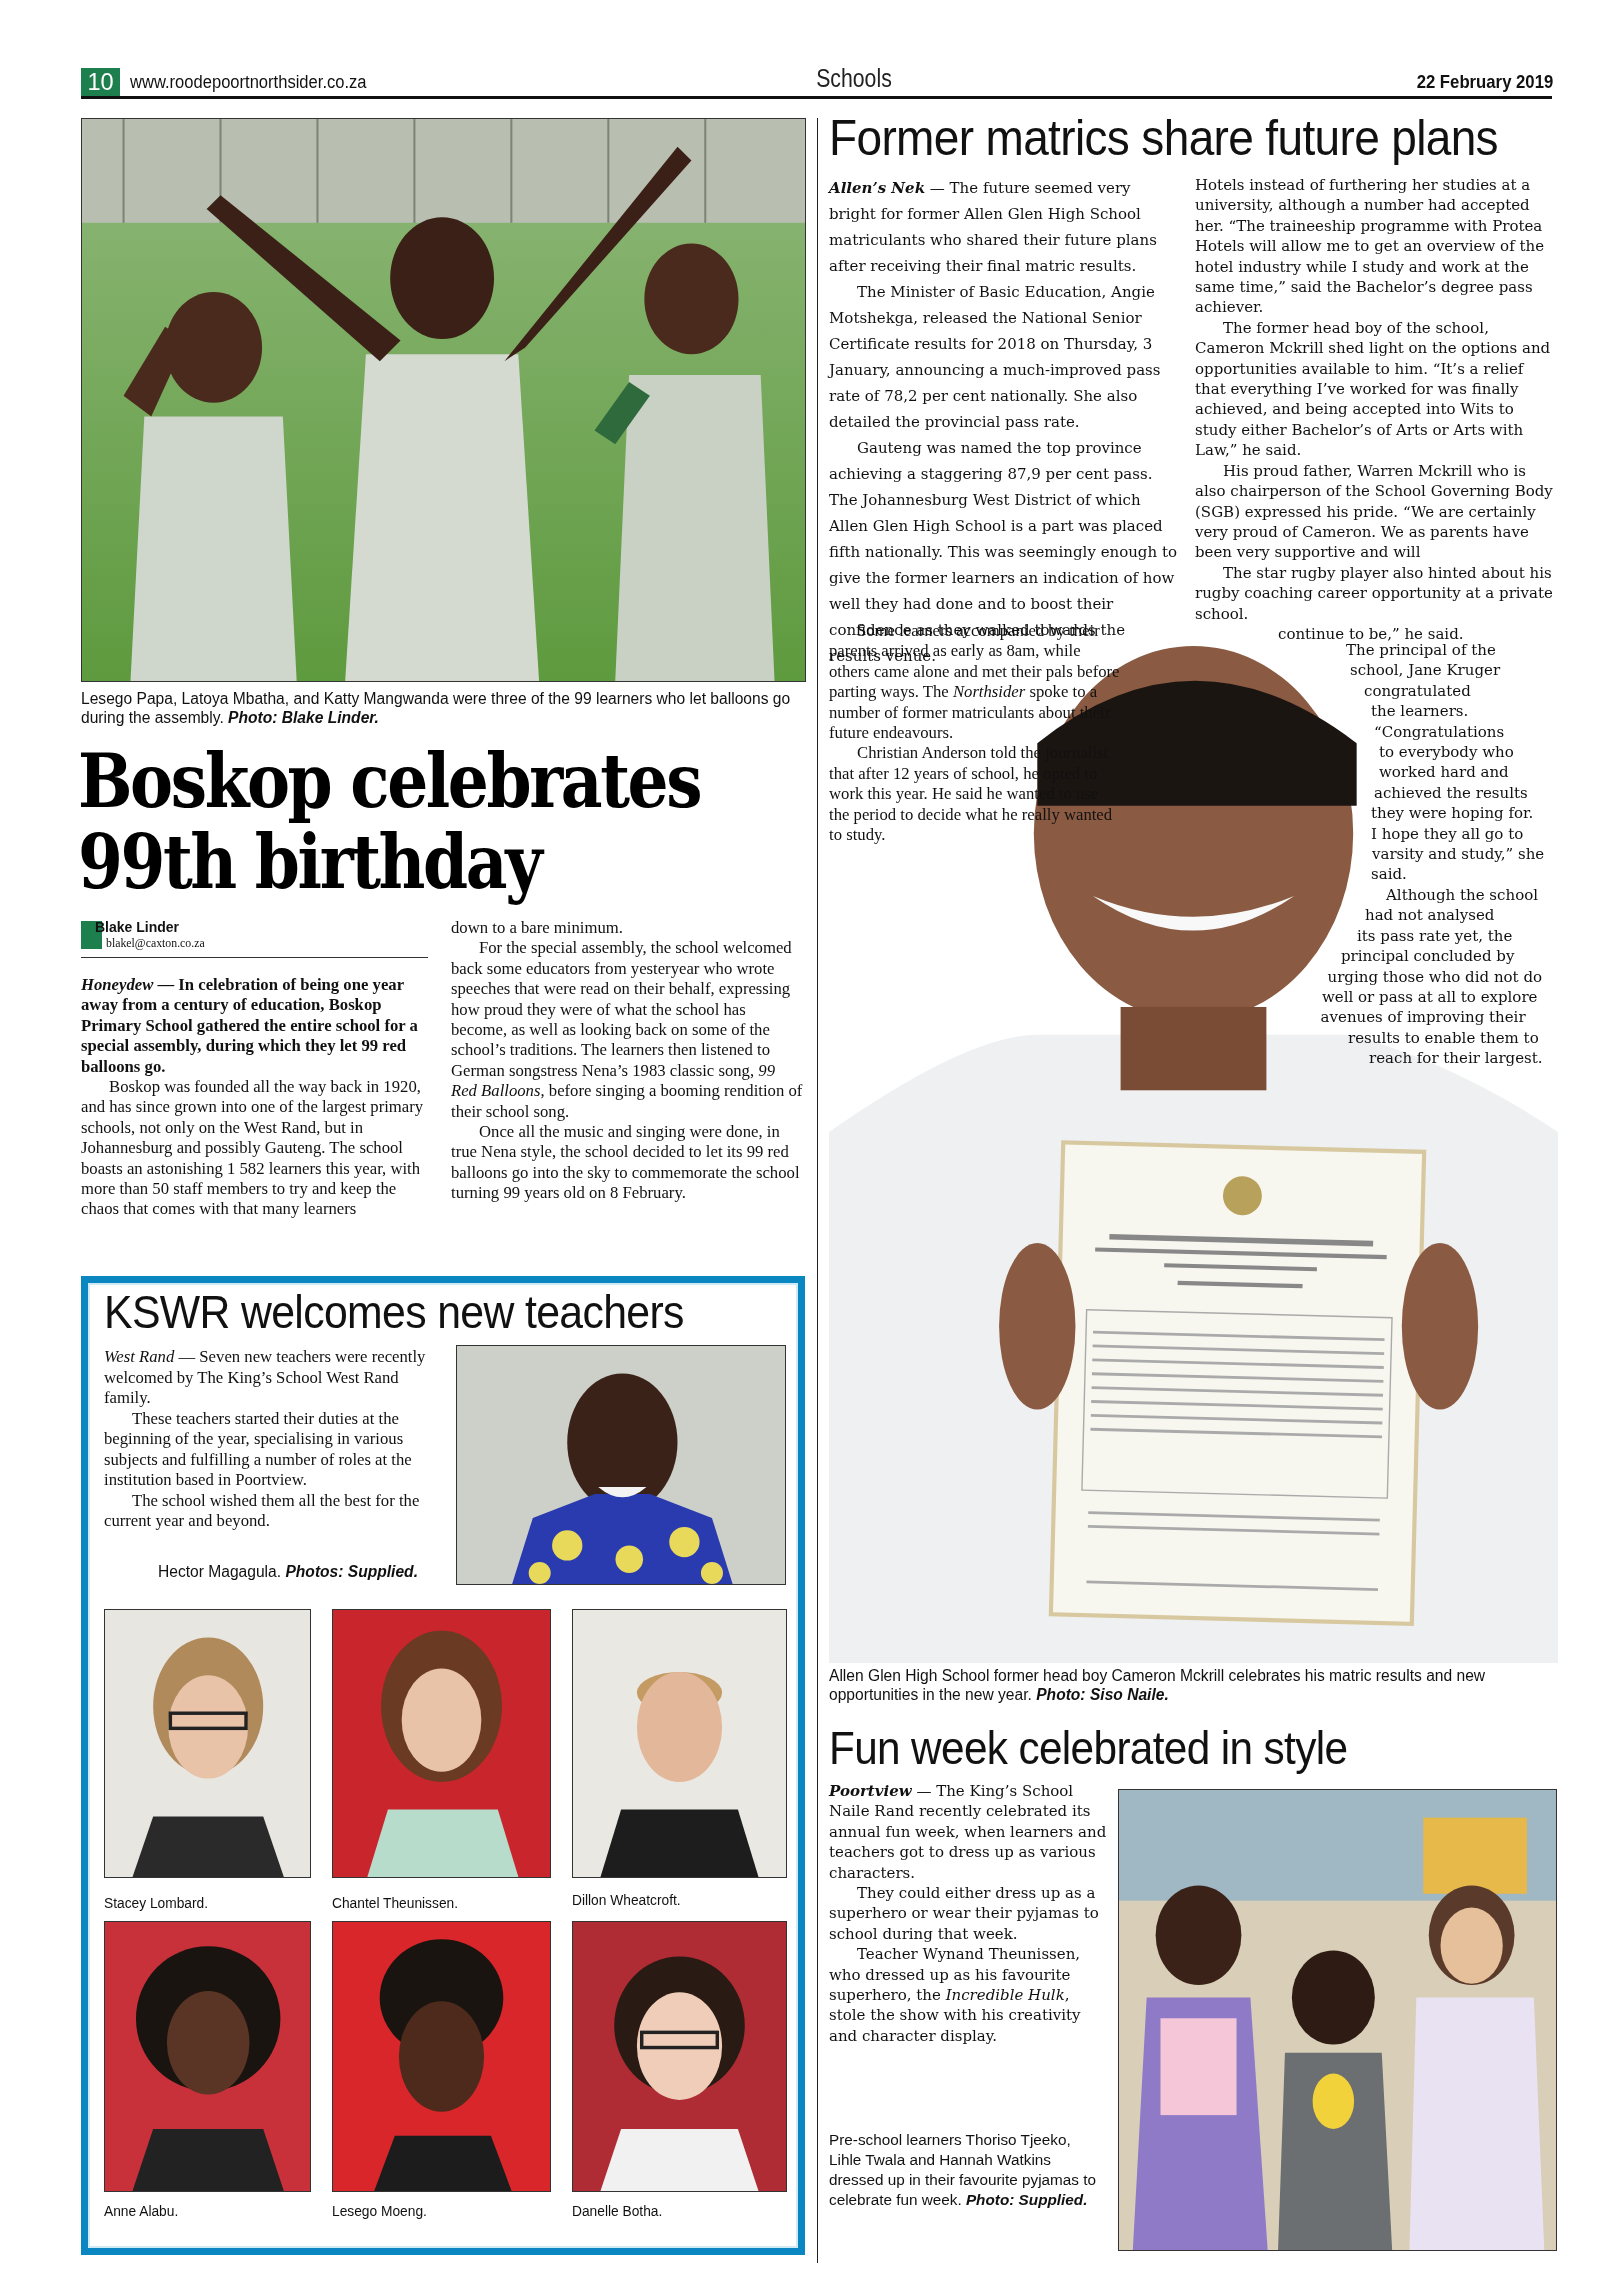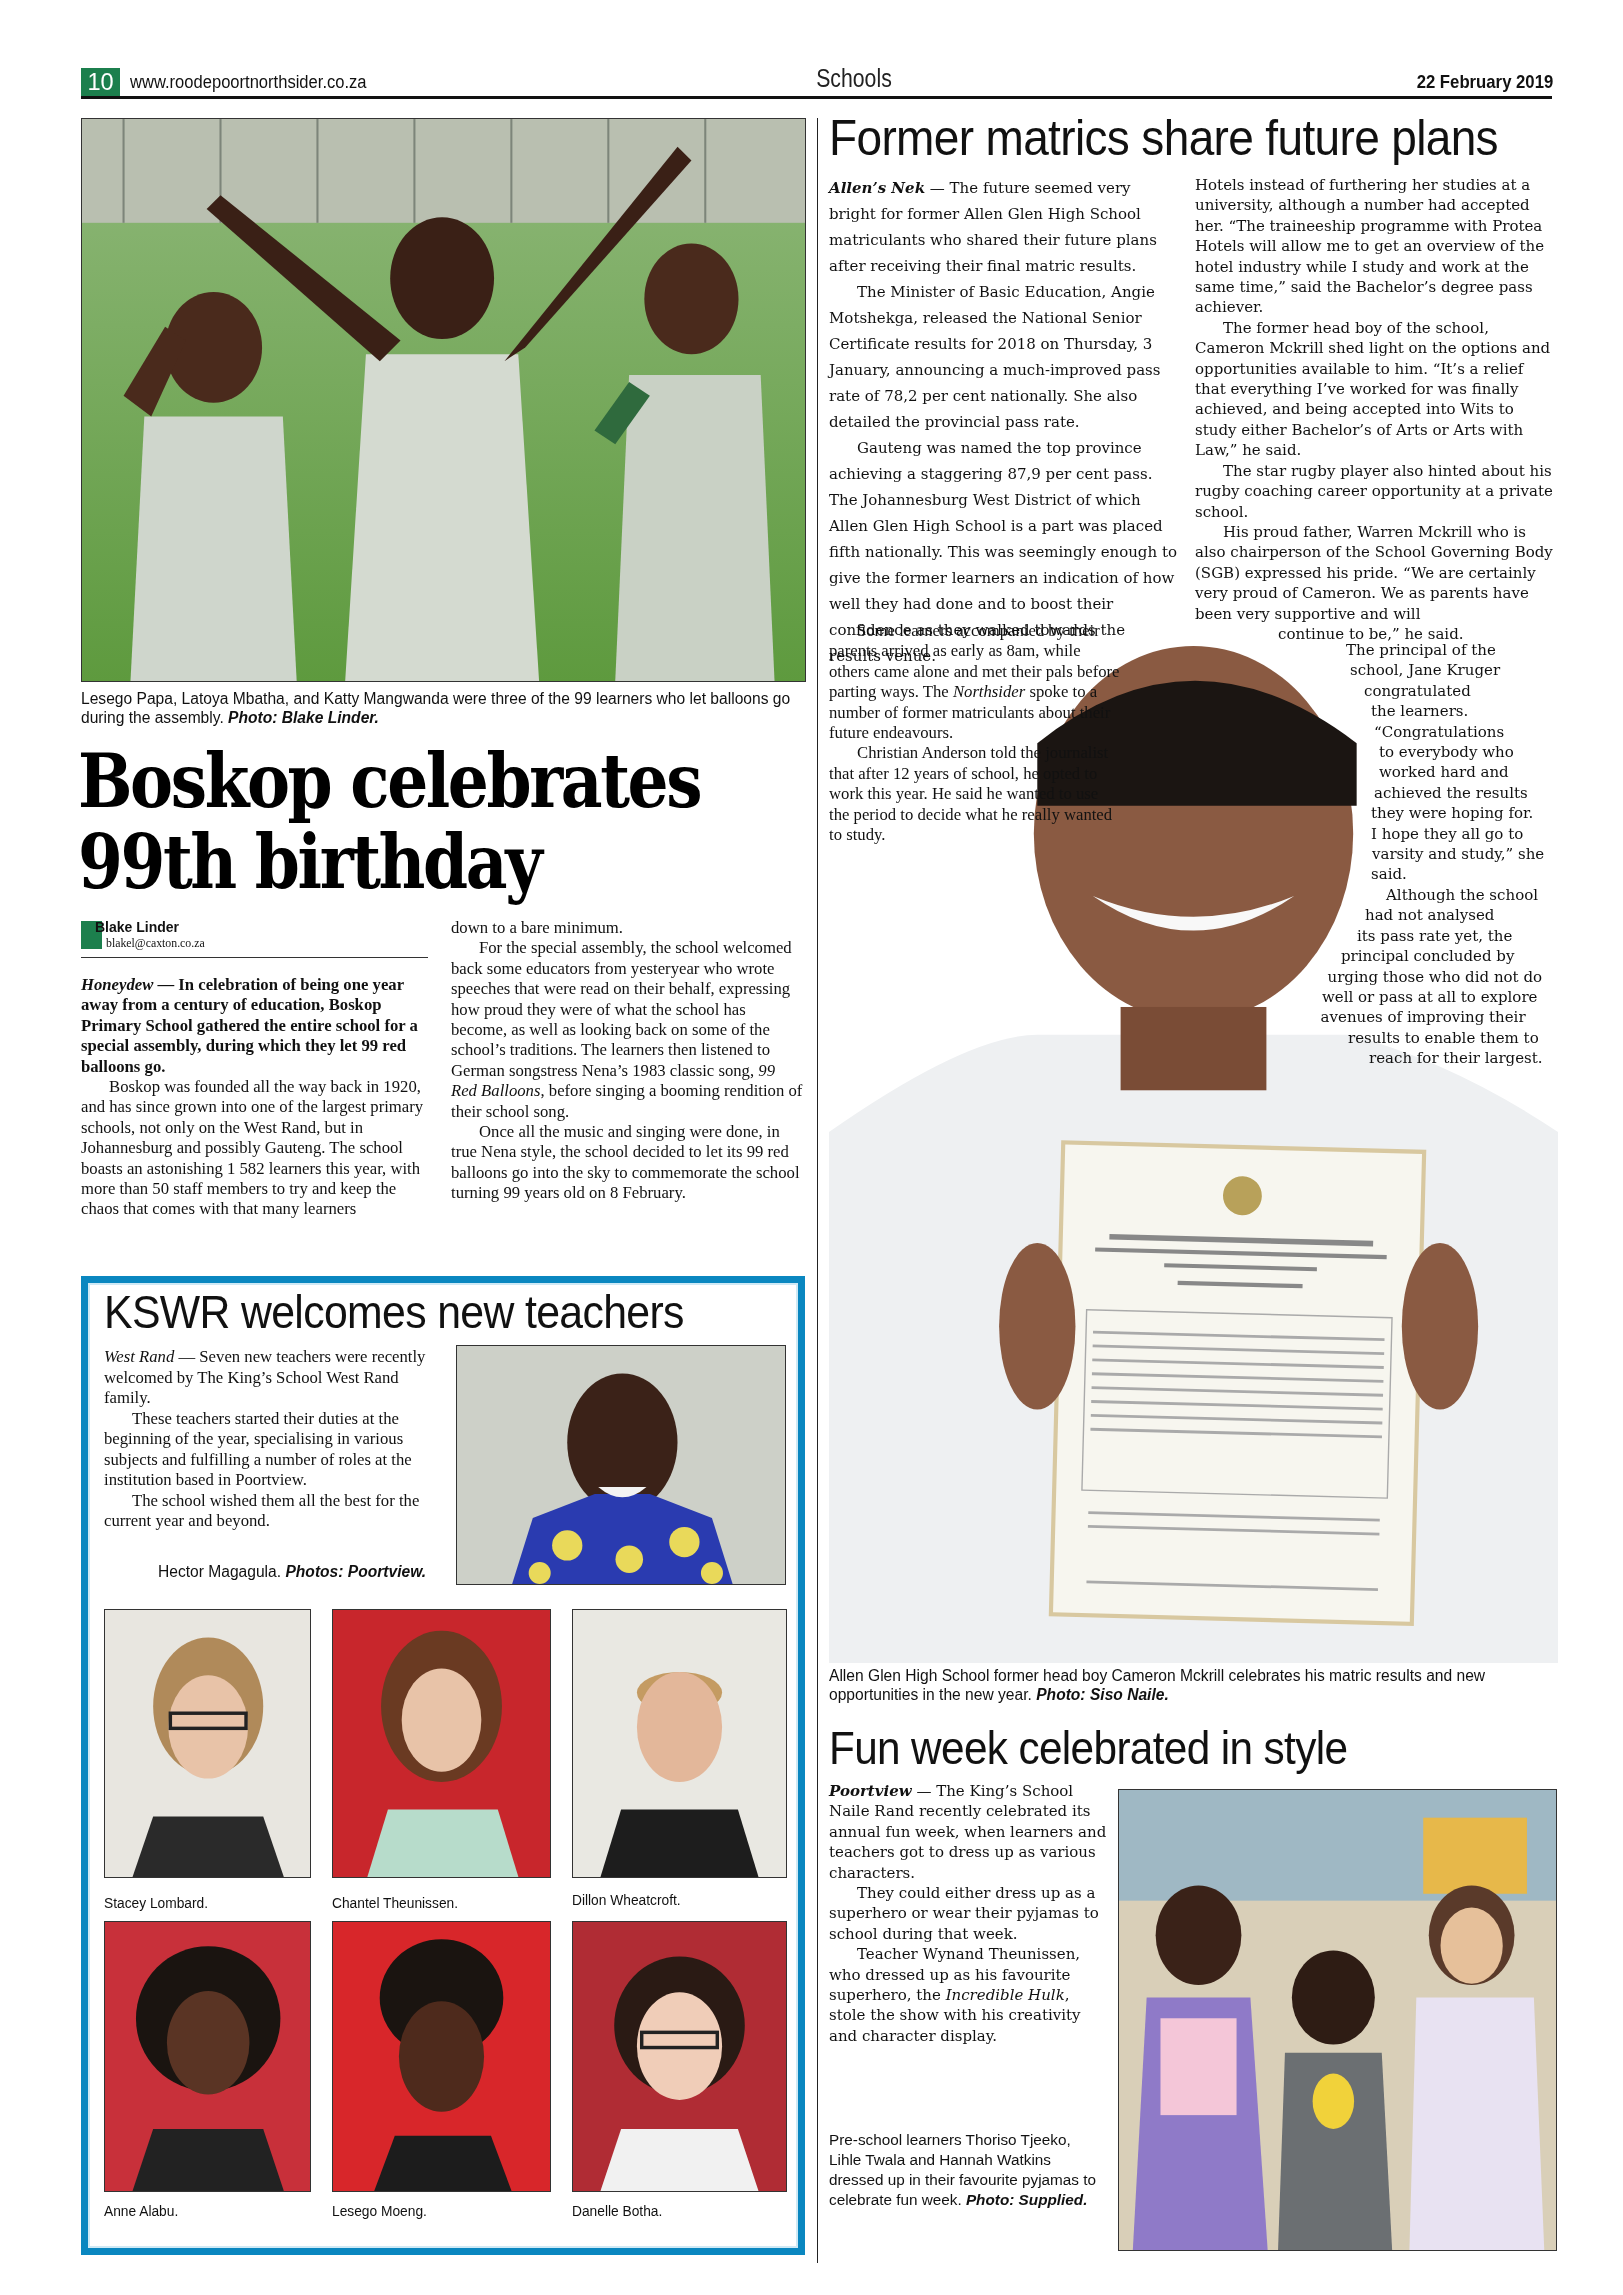--- a/index.html
+++ b/index.html
@@ -108,21 +108,21 @@
 
 <div class="abs hl-sans" style="left:104px;top:1284px;font-size:46px;line-height:56px;transform:scaleX(.93);">KSWR welcomes new teachers</div>
 
 <div class="abs body-txt" style="left:104px;top:1347px;width:330px;font-size:16.7px;line-height:20.5px;">
   <p class="first"><i>West Rand</i> <span>— Seven new teachers were recently welcomed by The King’s School West Rand family.</span></p>
   <p>These teachers started their duties at the beginning of the year, specialising in various subjects and fulfilling a number of roles at the institution based in Poortview.</p>
   <p>The school wished them all the best for the current year and beyond.</p>
 </div>
 <div class="abs caption" style="left:158px;top:1562px;">
   <span>Hector Magagula.</span>
-  <b>Photos: Poortview.</b>
+  <b>Photos: Supplied.</b>
 </div>
 
 <div class="photo" style="left:456px;top:1345px;width:330px;height:240px;">
   <svg viewBox="0 0 476 346" preserveAspectRatio="none">
     <rect width="476" height="346" fill="#cdd0c8"></rect>
     <ellipse cx="240" cy="140" rx="80" ry="100" fill="#3b2218"></ellipse>
     <path d="M80 346 L110 250 L200 215 L280 215 L370 250 L400 346Z" fill="#2a3bb0"></path>
     <g fill="#e9d95a">
         <circle cx="160" cy="290" r="22"></circle>
         <circle cx="250" cy="310" r="20"></circle>
@@ -242,22 +242,22 @@
 </div>
 
 <div class="abs body-txt" style="left:829px;top:621px;width:292px;font-size:16.7px;line-height:20.4px;">
   <p><span>Some learners accompanied by their parents arrived as early as 8am, while others came alone and met their pals before parting ways. The </span><i>Northsider</i><span> spoke to a number of former matriculants about their future endeavours.</span></p>
   <p>Christian Anderson told the journalist that after 12 years of school, he opted to work this year. He said he wanted to use the period to decide what he really wanted to study.</p>
 </div>
 
 <div class="abs body-txt" style="left:1195px;top:175px;width:361px;font-family:'DejaVu Serif',serif;font-size:15px;line-height:20.4px;">
   <p class="first">Hotels instead of furthering her studies at a university, although a number had accepted her. “The traineeship programme with Protea Hotels will allow me to get an overview of the hotel industry while I study and work at the same time,” said the Bachelor’s degree pass achiever.</p>
   <p>The former head boy of the school, Cameron Mckrill shed light on the options and opportunities available to him. “It’s a relief that everything I’ve worked for was finally achieved, and being accepted into Wits to study either Bachelor’s of Arts or Arts with Law,” he said.</p>
+  <p>His proud father, Warren Mckrill who is also chairperson of the School Governing Body (SGB) expressed his pride. “We are certainly very proud of Cameron. We as parents have been very supportive and will</p>
   <p>The star rugby player also hinted about his rugby coaching career opportunity at a private school.</p>
-  <p>His proud father, Warren Mckrill who is also chairperson of the School Governing Body (SGB) expressed his pride. “We are certainly very proud of Cameron. We as parents have been very supportive and will</p>
   <div style="padding-left:83px;">continue to be,” he said.</div>
 </div>
 
 <div class="abs" style="left:1315px;top:640px;width:243px;font-family:'DejaVu Serif',serif;font-size:15px;line-height:20.4px;">
   <div style="padding-left:31px">The principal of the</div>
   <div style="padding-left:35px">school, Jane Kruger</div>
   <div style="padding-left:49px">congratulated</div>
   <div style="padding-left:56px">the learners.</div>
   <div style="padding-left:59px">“Congratulations</div>
   <div style="padding-left:64px">to everybody who</div>

